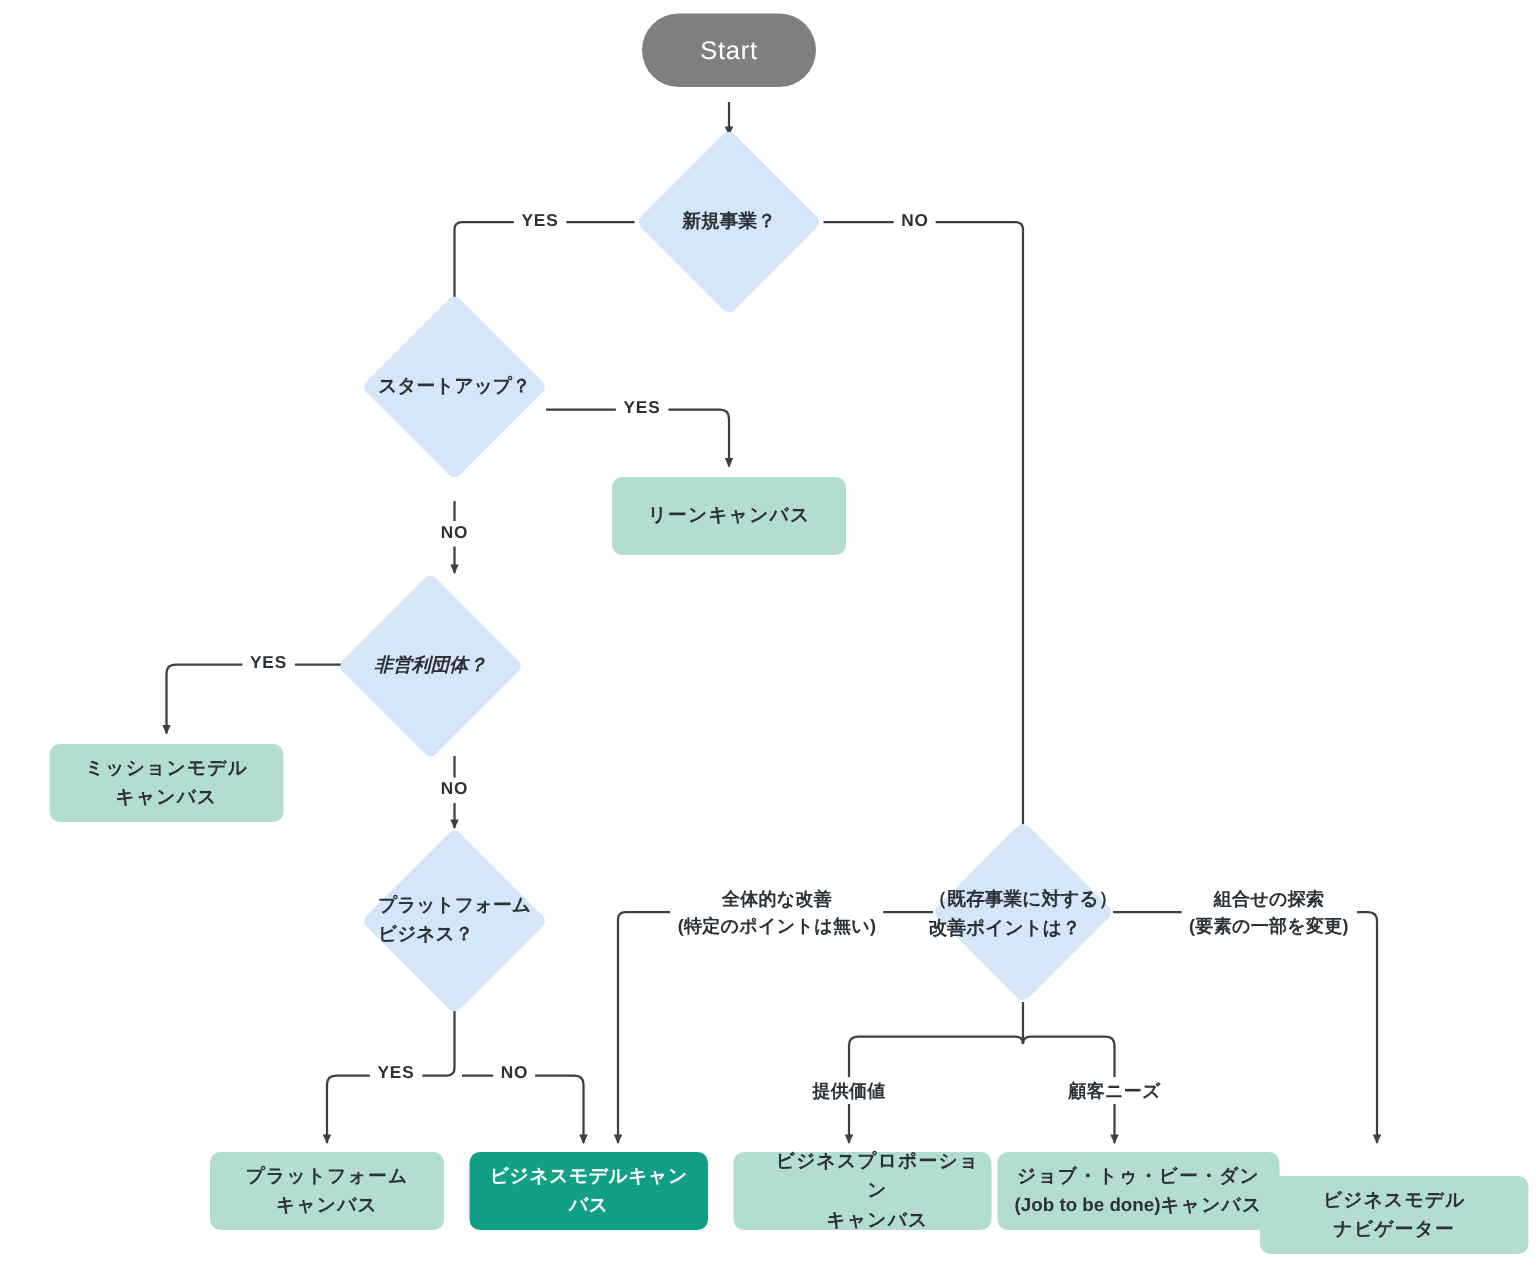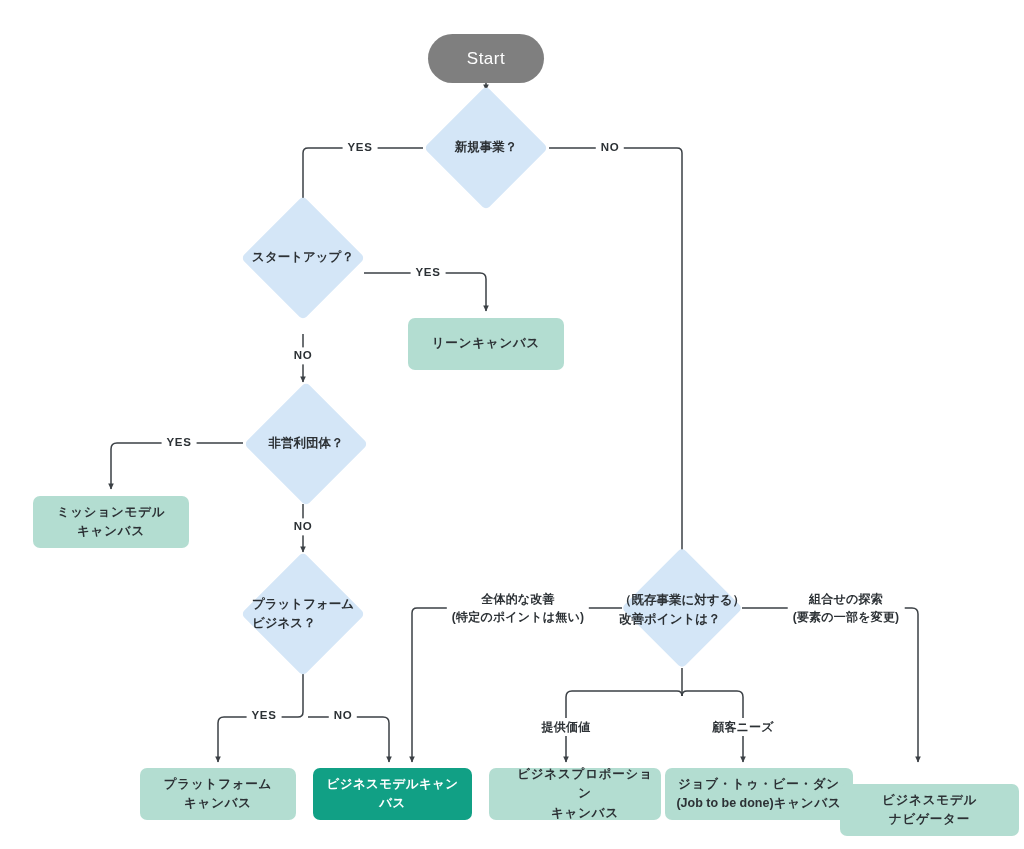--- a/index.html
+++ b/index.html
@@ -155,35 +155,35 @@
 
       <path d="M742,608 L912,608 Q918,608 918,614 L918,762" marker-end="url(#arrow)"></path>
 
       <path d="M682,668 L682,696"></path>
       <path d="M682,696 Q682,691 677,691 L572,691 Q566,691 566,697 L566,762" marker-end="url(#arrow)"></path>
       <path d="M682,696 Q682,691 687,691 L737,691 Q743,691 743,697 L743,762" marker-end="url(#arrow)"></path>
 
     </g>
   </svg>
 
-  <div class="node start-pill" style="left:428px; top:34px; width:116px; height:49px;">
+  <div class="node start-pill" style="left:428px; top:9px; width:116px; height:49px;">
     <span>Start</span>
   </div>
 
   <div class="diamond-wrap" style="left:424px; top:86px; width:124px; height:124px;">
     <div class="diamond-shape" style="width:88px; height:88px; left:18px; top:18px;"></div>
     <div class="diamond-label">新規事業？</div>
   </div>
 
   <div class="diamond-wrap" style="left:241px; top:196px; width:124px; height:124px;">
     <div class="diamond-shape" style="width:88px; height:88px; left:18px; top:18px;"></div>
     <div class="diamond-label">スタートアップ？</div>
   </div>
 
-  <div class="diamond-wrap" style="left:244px; top:382px; width:124px; height:124px;">
+  <div class="diamond-wrap" style="left:225px; top:382px; width:124px; height:124px;font-style:italic;">
     <div class="diamond-shape" style="width:88px; height:88px; left:18px; top:18px;"></div>
     <div class="diamond-label">非営利団体？</div>
   </div>
 
   <div class="diamond-wrap" style="left:228px; top:552px; width:150px; height:124px;">
     <div class="diamond-shape" style="width:88px; height:88px; left:31px; top:18px;"></div>
     <div class="diamond-label">
       <span>プラットフォーム</span><br>
       <span>ビジネス？</span>
     </div>

